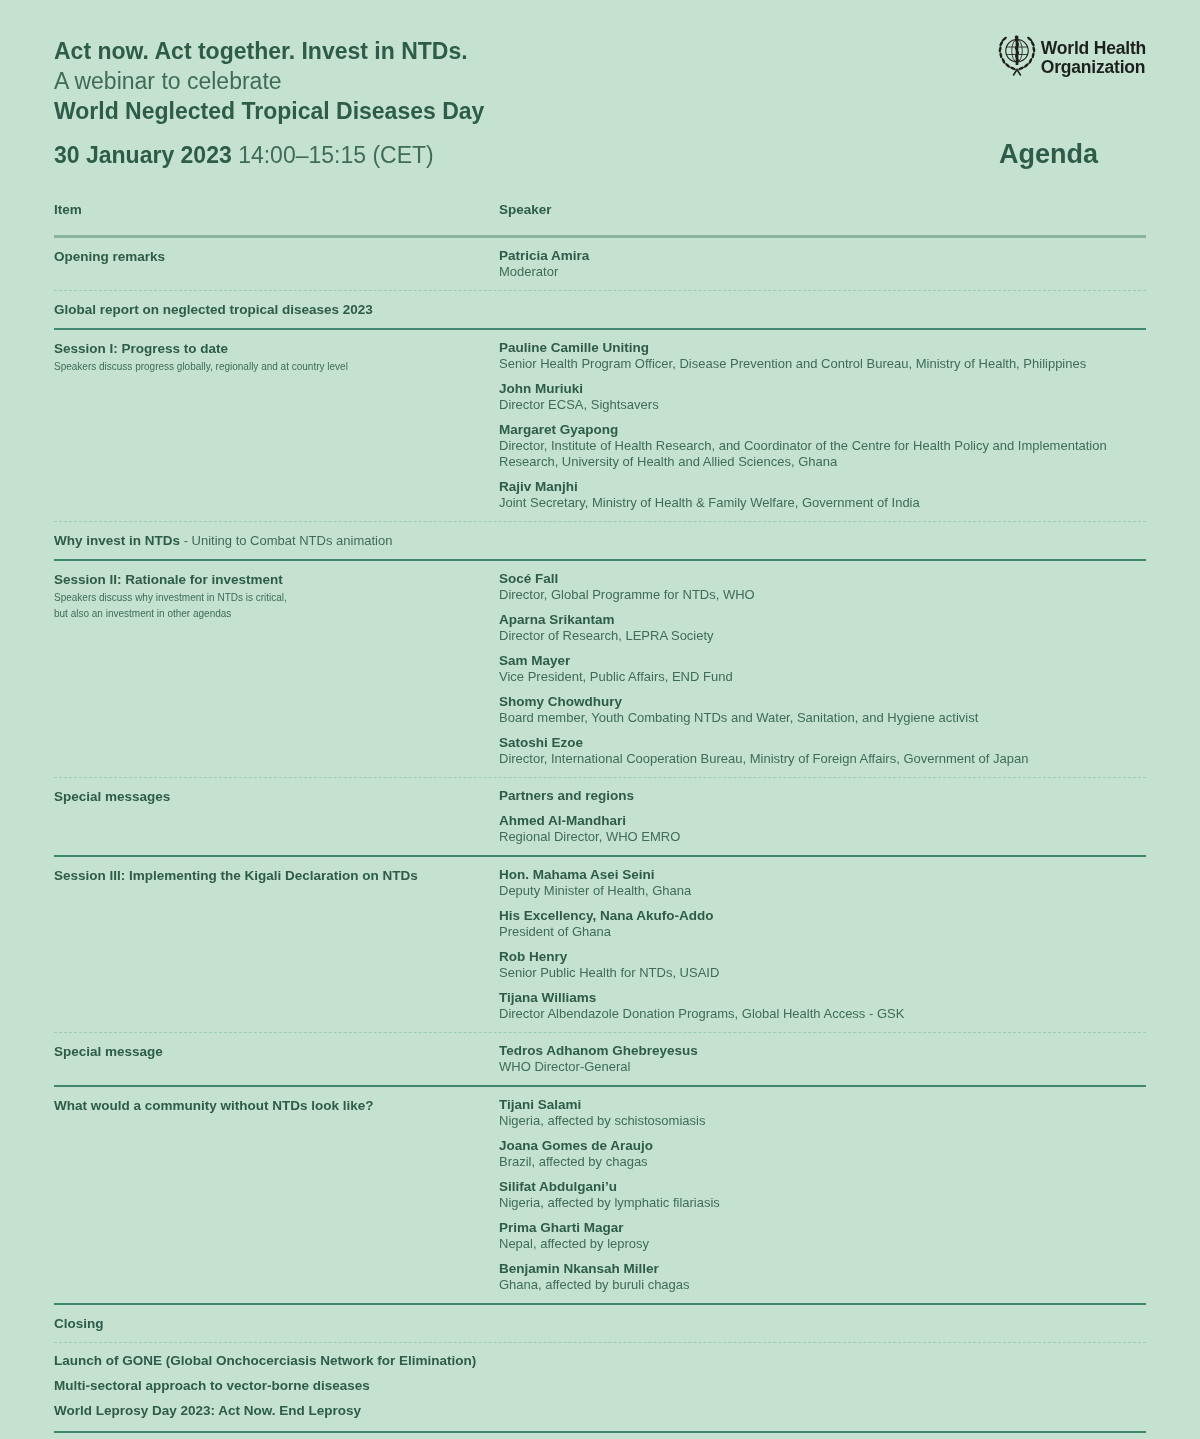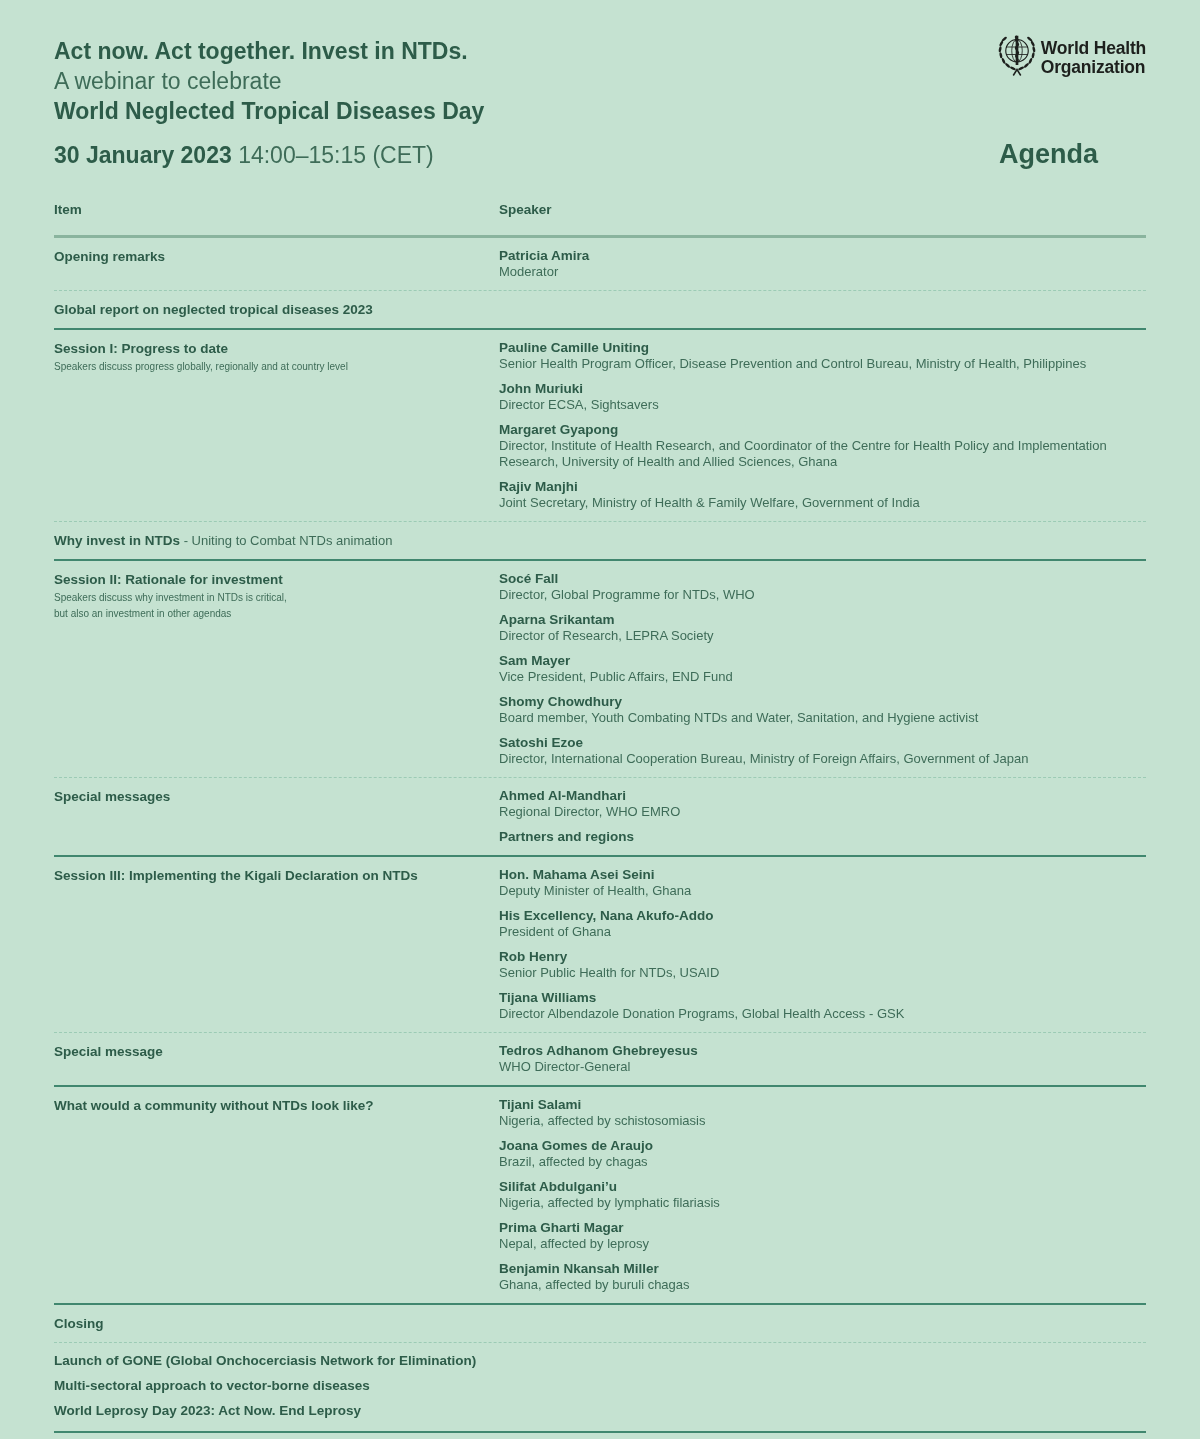--- a/index.html
+++ b/index.html
@@ -195,25 +195,25 @@
             </div>
           </div>
   </div>
 
   <div class="row sep-solid">
     <div class="item-cell">
             <div class="item-head"><span class="item-title">Special messages</span></div>
           </div>
     <div class="speaker-cell">
             <div class="speaker">
+              <div class="speaker-name">Partners and regions</div>
+            </div>
+            <div class="speaker">
               <div class="speaker-name">Ahmed Al-Mandhari</div>
               <div class="speaker-role">Regional Director, WHO EMRO</div>
-            </div>
-            <div class="speaker">
-              <div class="speaker-name">Partners and regions</div>
             </div>
           </div>
   </div>
 
   <div class="row sep-dashed">
     <div class="item-cell">
             <div class="item-head"><span class="item-title">Session III: Implementing the Kigali Declaration on NTDs</span></div>
           </div>
     <div class="speaker-cell">
             <div class="speaker">

